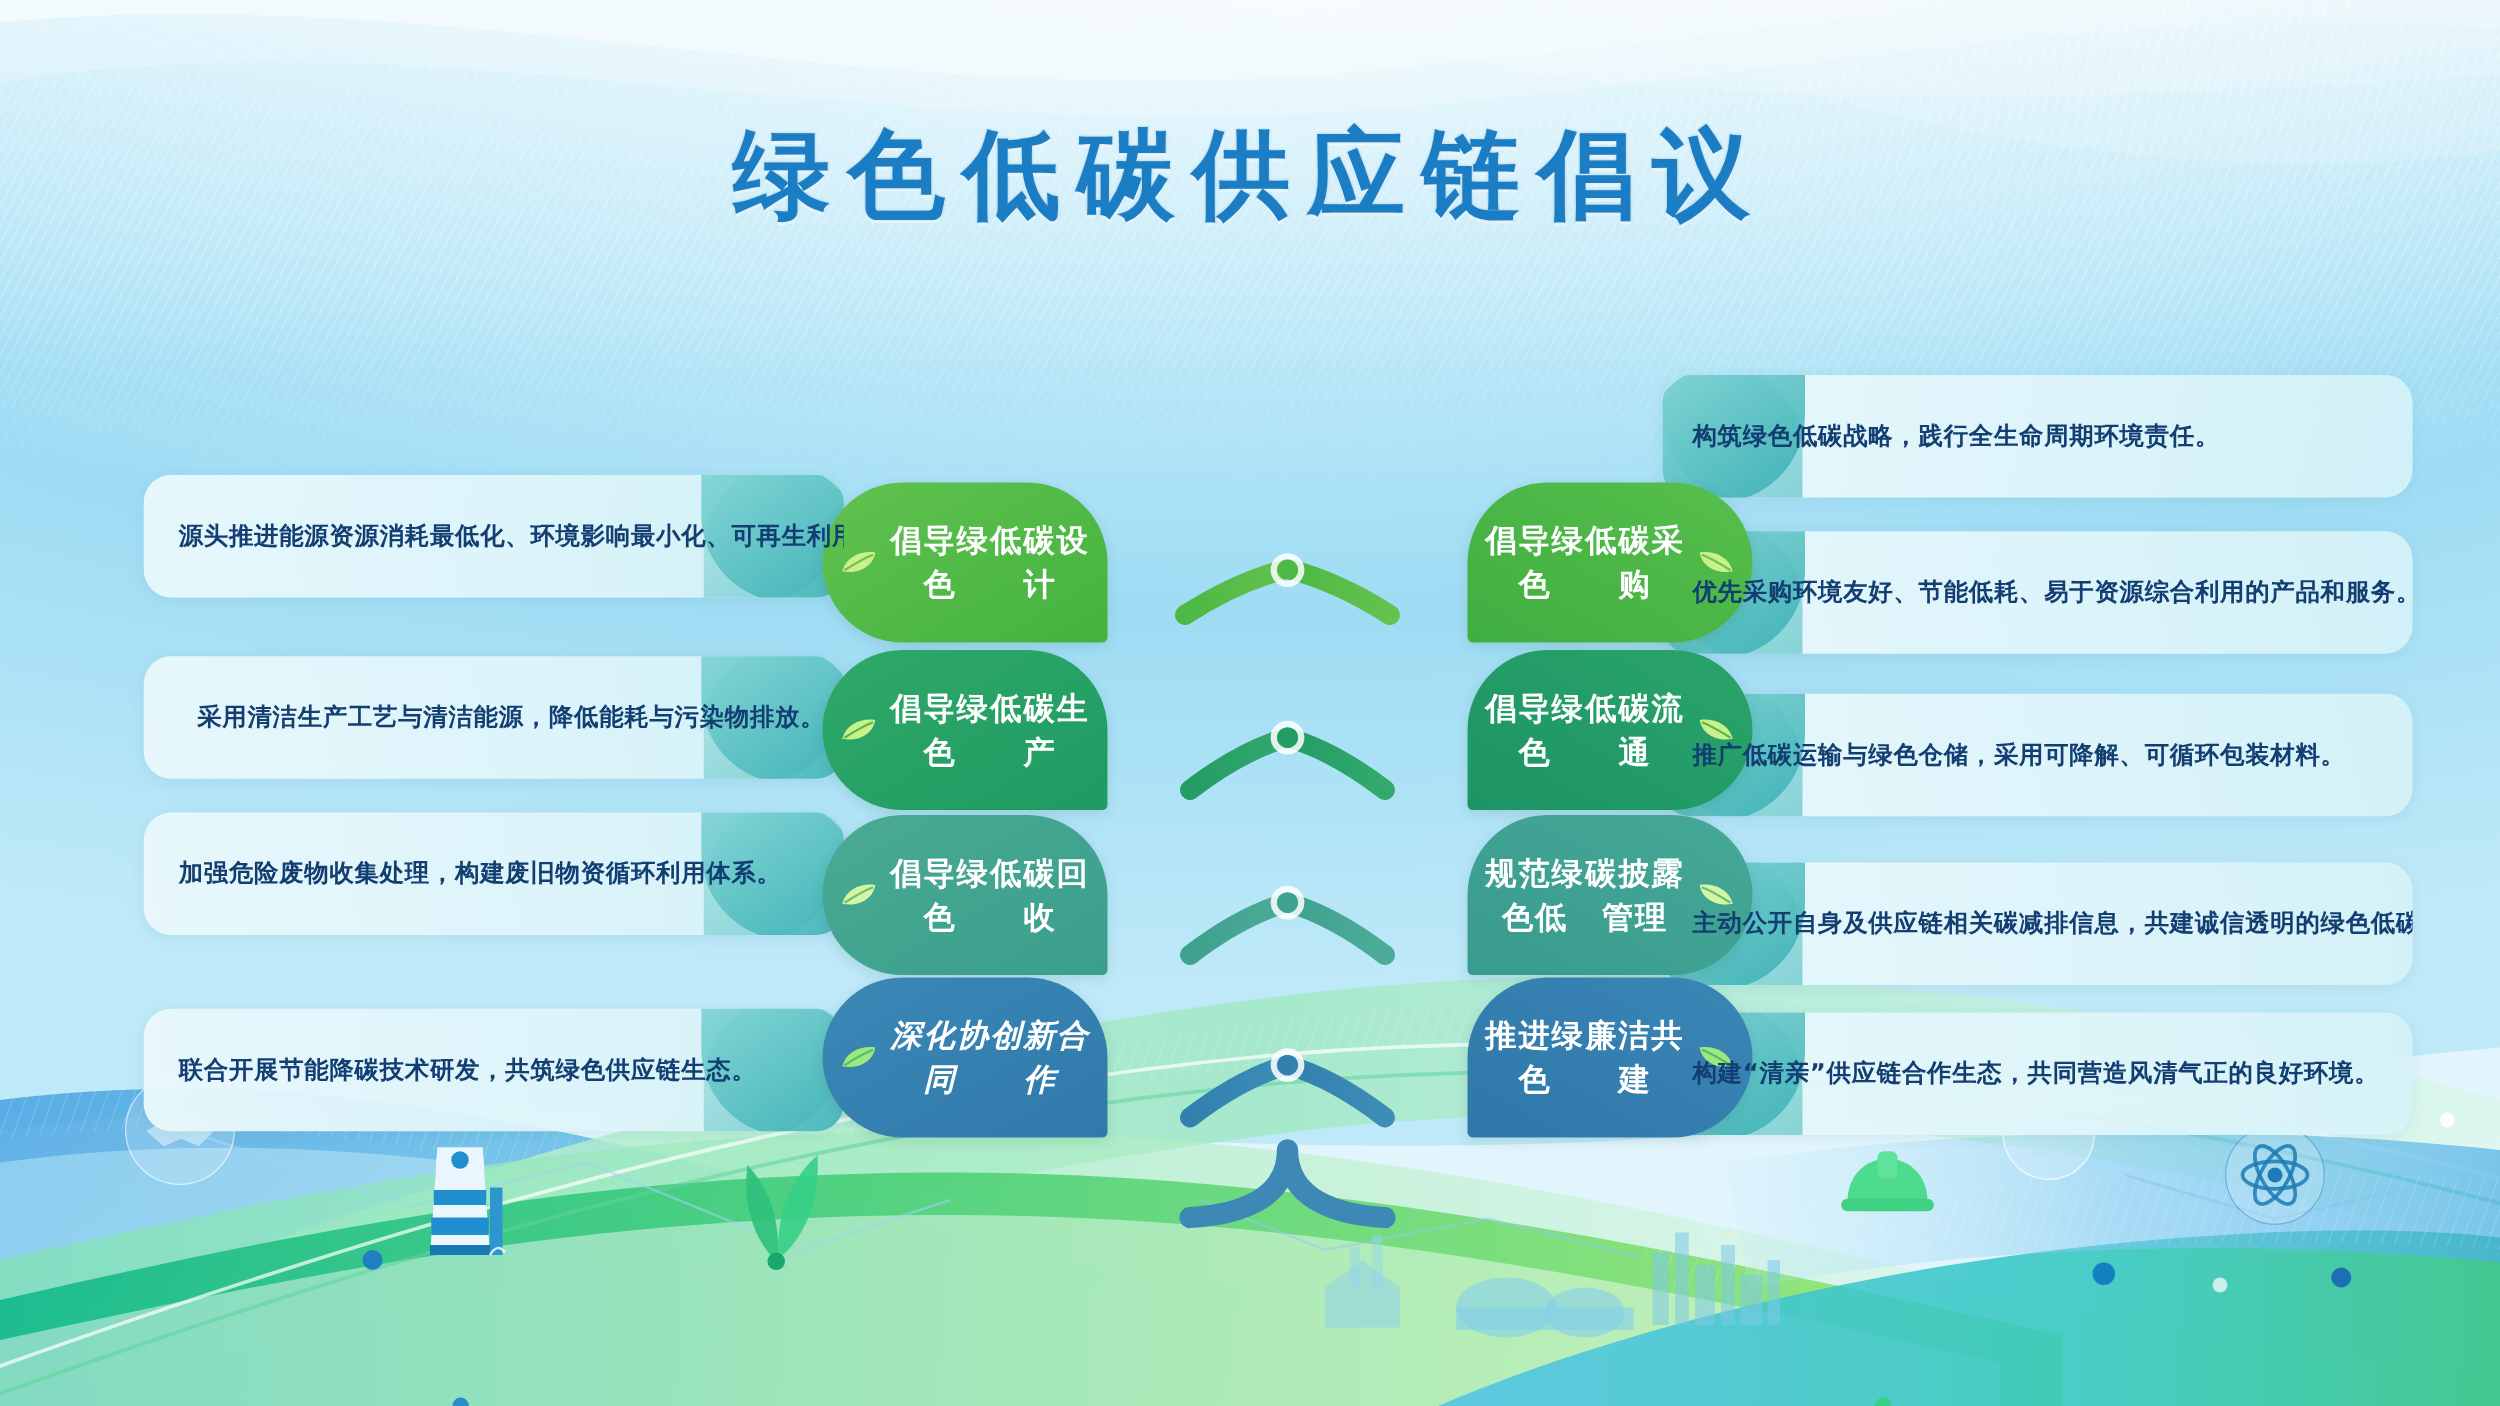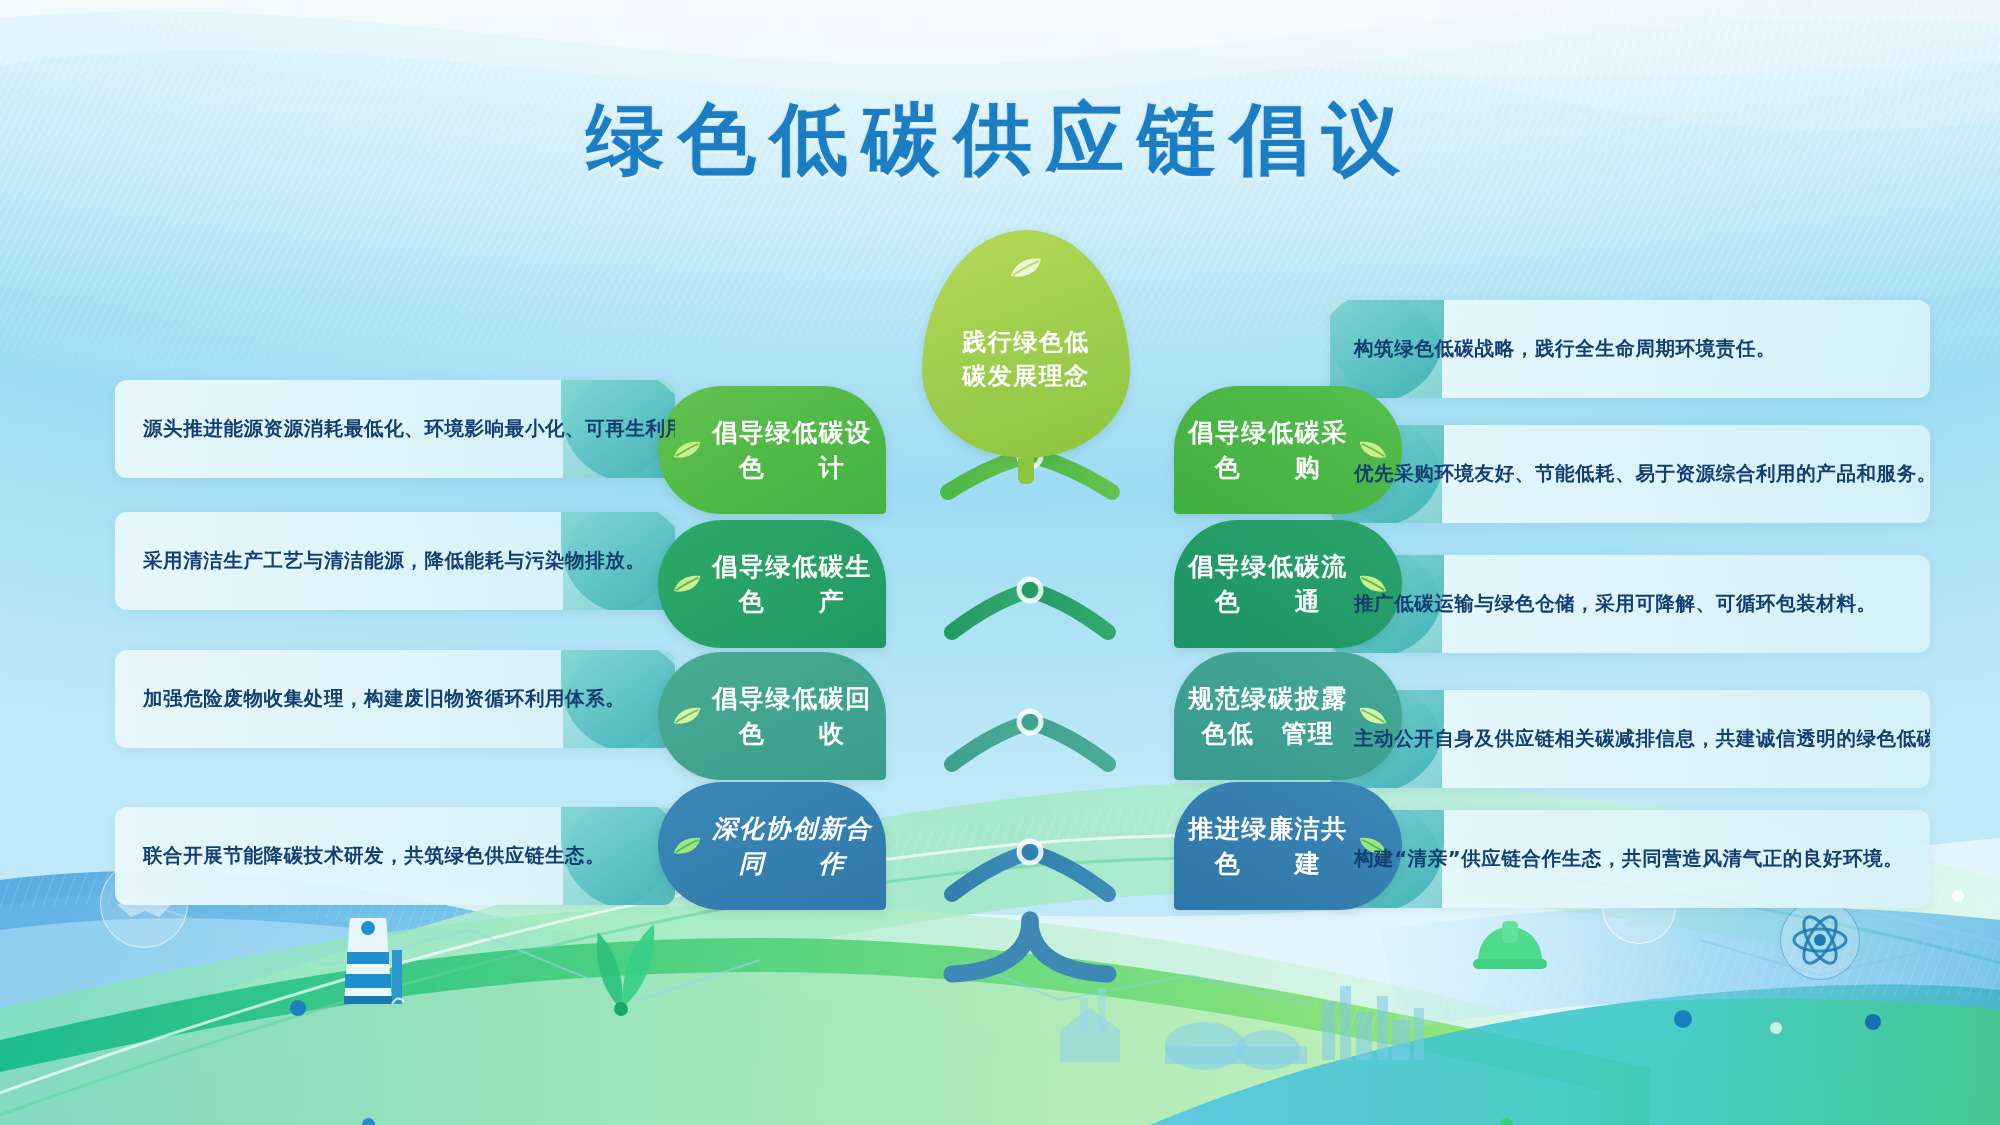--- a/index.html
+++ b/index.html
@@ -41,21 +41,21 @@
   .title{
     display:inline-block;
     font-size:78px;font-weight:bold;letter-spacing:14px;
     color:#1b7ec4;
     text-shadow:0 3px 0 rgba(255,255,255,.45), 0 0 2px rgba(16,92,150,.35);
     font-family:"DejaVu Sans","Liberation Sans",sans-serif;
   }
 
   
   .panel{
-    position:absolute;height:98px;border-radius:12px;overflow:hidden;
+    position:absolute;height:98px;border-radius:22px;overflow:hidden;
     background:linear-gradient(90deg,rgba(233,248,252,.96) 0%,rgba(223,245,250,.94) 55%,rgba(214,242,248,.92) 100%);
     box-shadow:0 2px 10px rgba(60,130,160,.10);
     display:flex;align-items:center;
   }
   .panel .petal{
     position:absolute;top:-4px;width:150px;height:106px;pointer-events:none;
   }
   .panel .txt{
     position:relative;z-index:3;
     font-size:19.5px;font-weight:bold;color:#123e72;letter-spacing:.6px;
@@ -314,21 +314,21 @@
   </div>
 
   <div class="panel panel-left" style="top:380px;">
     <div class="petal" style="right:0;">
       <div class="petal-b" style="right:0;"></div>
       <div class="petal-a" style="right:-16px;"></div>
     </div>
     <div class="txt">源头推进能源资源消耗最低化、环境影响最小化、可再生利用最大化。</div>
   </div>
 
-  <div class="panel panel-left" style="top:512px;">
+  <div class="panel panel-left" style="top:525px;justify-content:center;">
     <div class="petal" style="right:0;">
       <div class="petal-b" style="right:0;"></div>
       <div class="petal-a" style="right:-16px;"></div>
     </div>
     <div class="txt">采用清洁生产工艺与清洁能源，降低能耗与污染物排放。</div>
   </div>
 
   <div class="panel panel-left" style="top:650px;text-align:center;">
     <div class="petal" style="right:0;">
       <div class="petal-b" style="right:0;"></div>
@@ -432,30 +432,20 @@
         <path d="M340,622 C312,630 288,644 262,664" stroke="url(#branchG4)"></path>
         <path d="M340,622 C368,630 392,644 418,664" stroke="url(#branchG4)"></path>
       </g>
 
       <circle cx="340" cy="226" r="11" fill="none" stroke="#ffffff" stroke-width="5" stroke-opacity=".85"></circle>
       <circle cx="340" cy="360" r="11" fill="none" stroke="#ffffff" stroke-width="5" stroke-opacity=".85"></circle>
       <circle cx="340" cy="492" r="11" fill="none" stroke="#ffffff" stroke-width="5" stroke-opacity=".85"></circle>
       <circle cx="340" cy="622" r="11" fill="none" stroke="#ffffff" stroke-width="5" stroke-opacity=".85"></circle>
     </svg>
 
-    <div class="leaf leaf-top">
-      <svg class="mini-leaf" style="position:absolute;top:26px;left:50%;transform:translateX(-50%);width:34px;height:24px;" viewBox="0 0 34 24">
-        <path d="M2,20 C6,6 20,1 32,3 C30,16 16,23 2,20 Z" fill="#eaf7d2"></path>
-        <path d="M4,19 C12,14 22,8 30,5" stroke="#bcdd6d" stroke-width="2" fill="none"></path>
-      </svg>
-      <div class="lt" style="margin-top:30px;">
-        <div>践行绿色低</div>
-        <div>碳发展理念</div>
-      </div>
-    </div>
 
     <div class="leaf leaf-side left c1" style="left:-32px;top:156px;">
       <div class="leaf-inner">
         <svg class="mini-leaf" viewBox="0 0 34 24">
           <path d="M2,20 C6,6 20,1 32,3 C30,16 16,23 2,20 Z" fill="#c9f08a"></path>
           <path d="M4,19 C12,14 22,8 30,5" stroke="#6ec24a" stroke-width="2" fill="none"></path>
         </svg>
         <div class="leaf-txt lt">
           <span>倡导绿色</span>
           <span>低碳设计</span>

